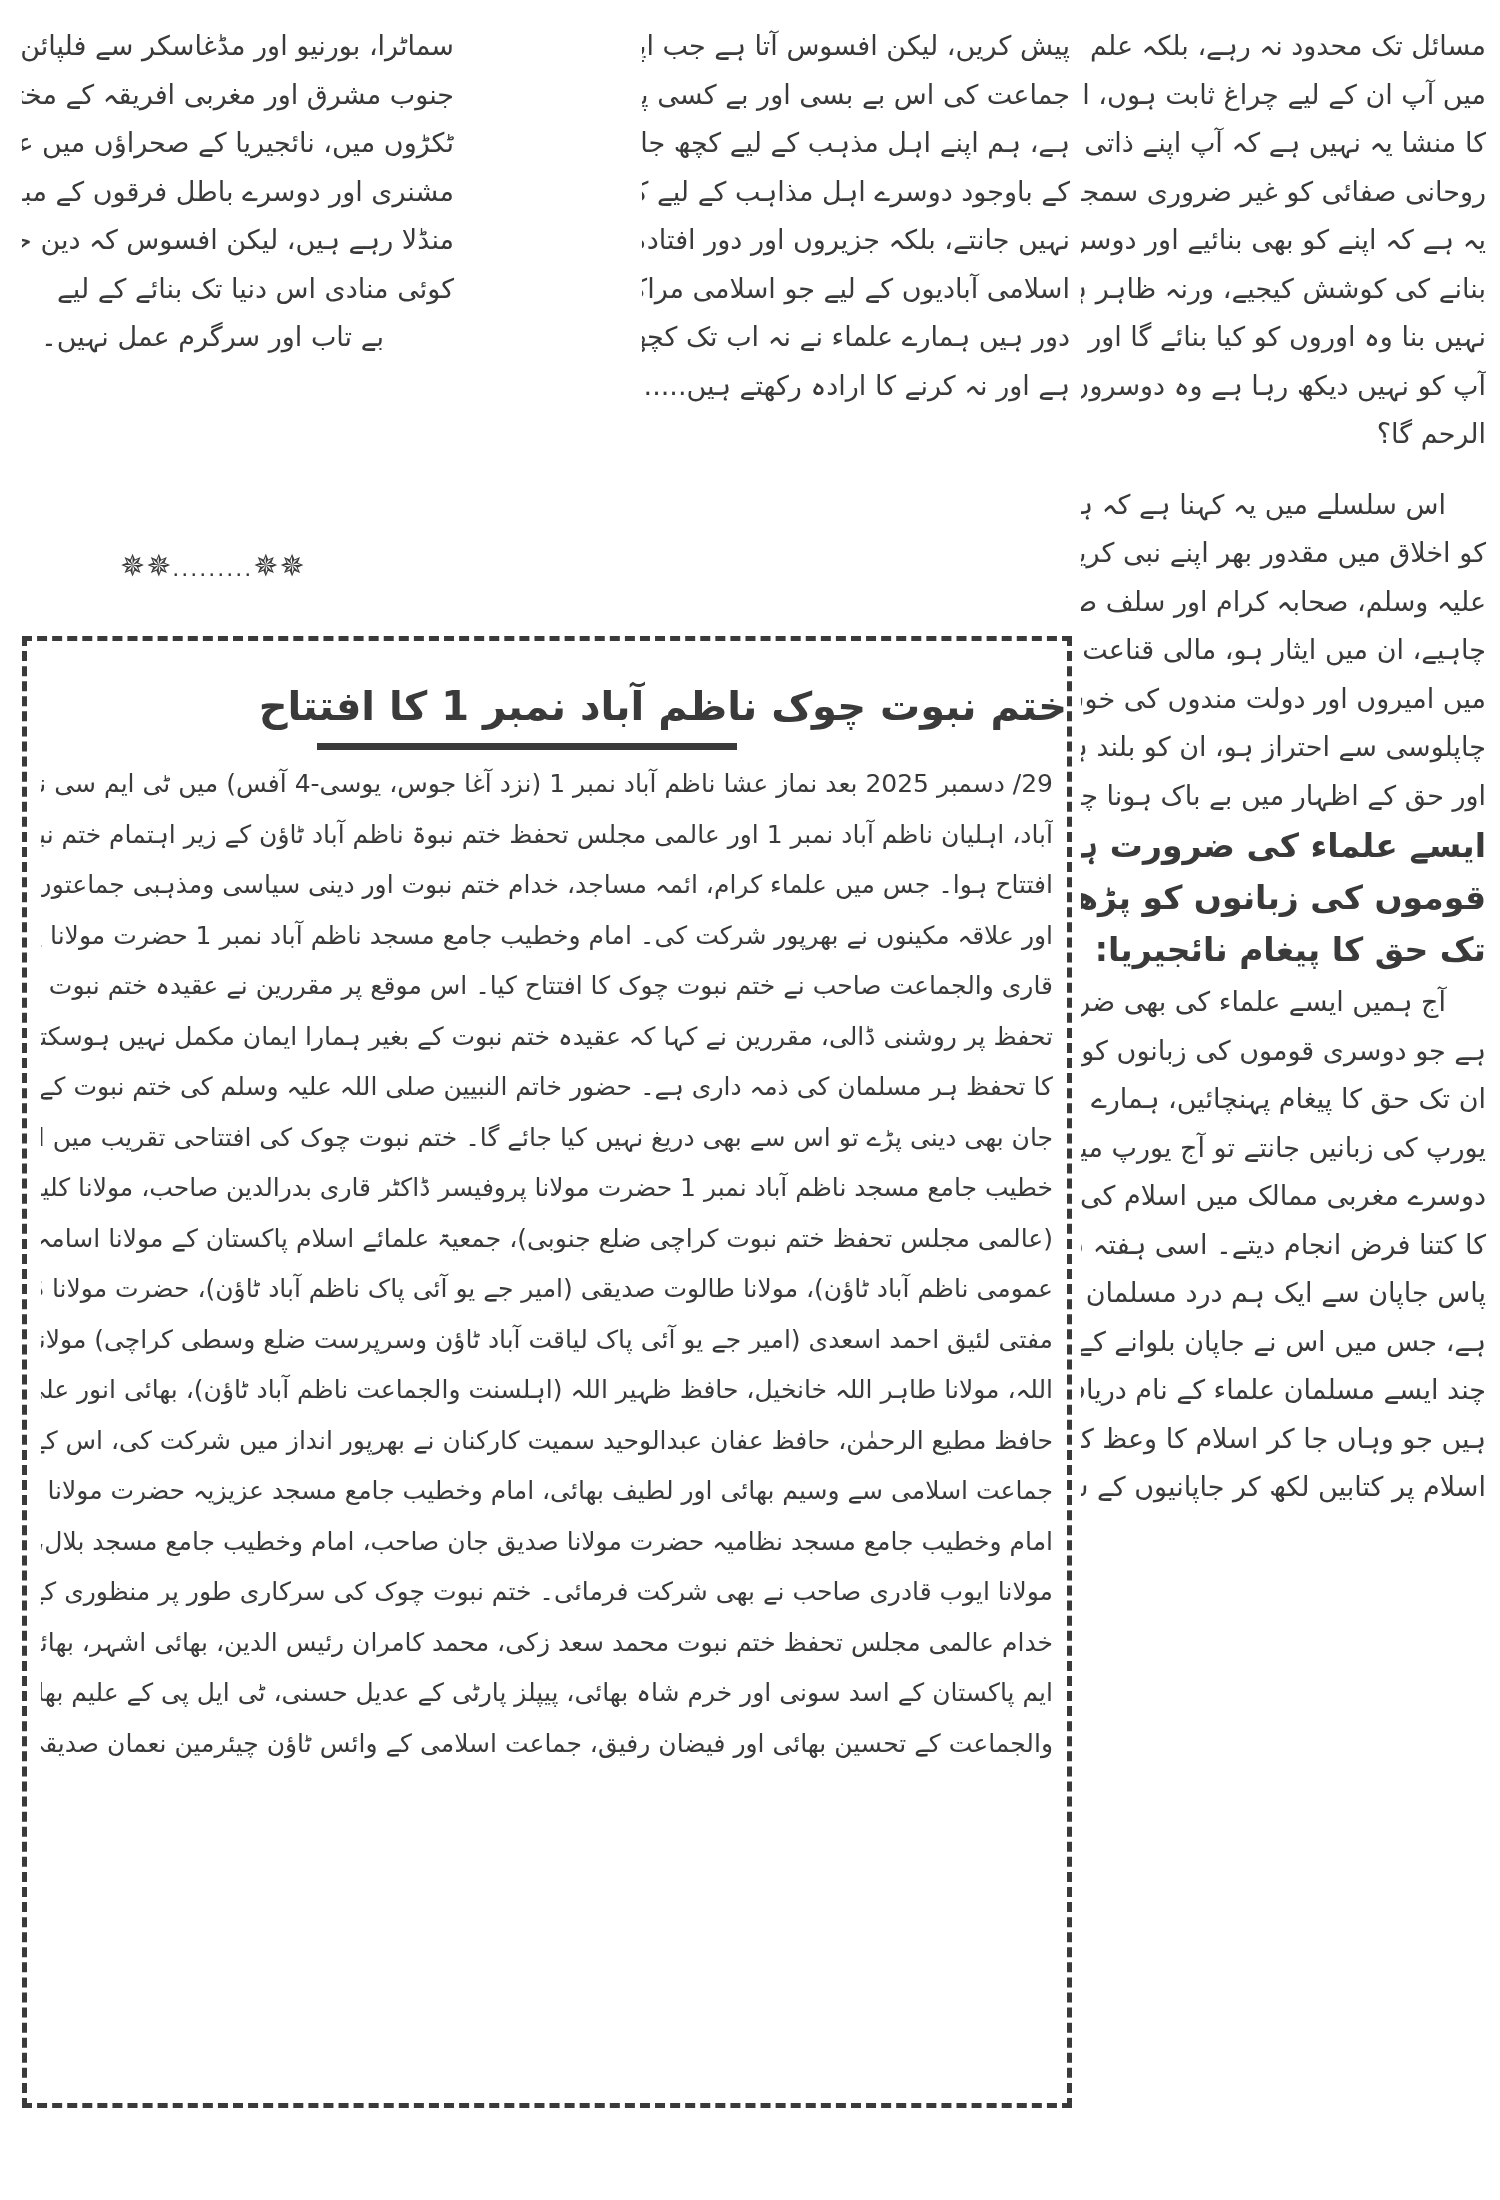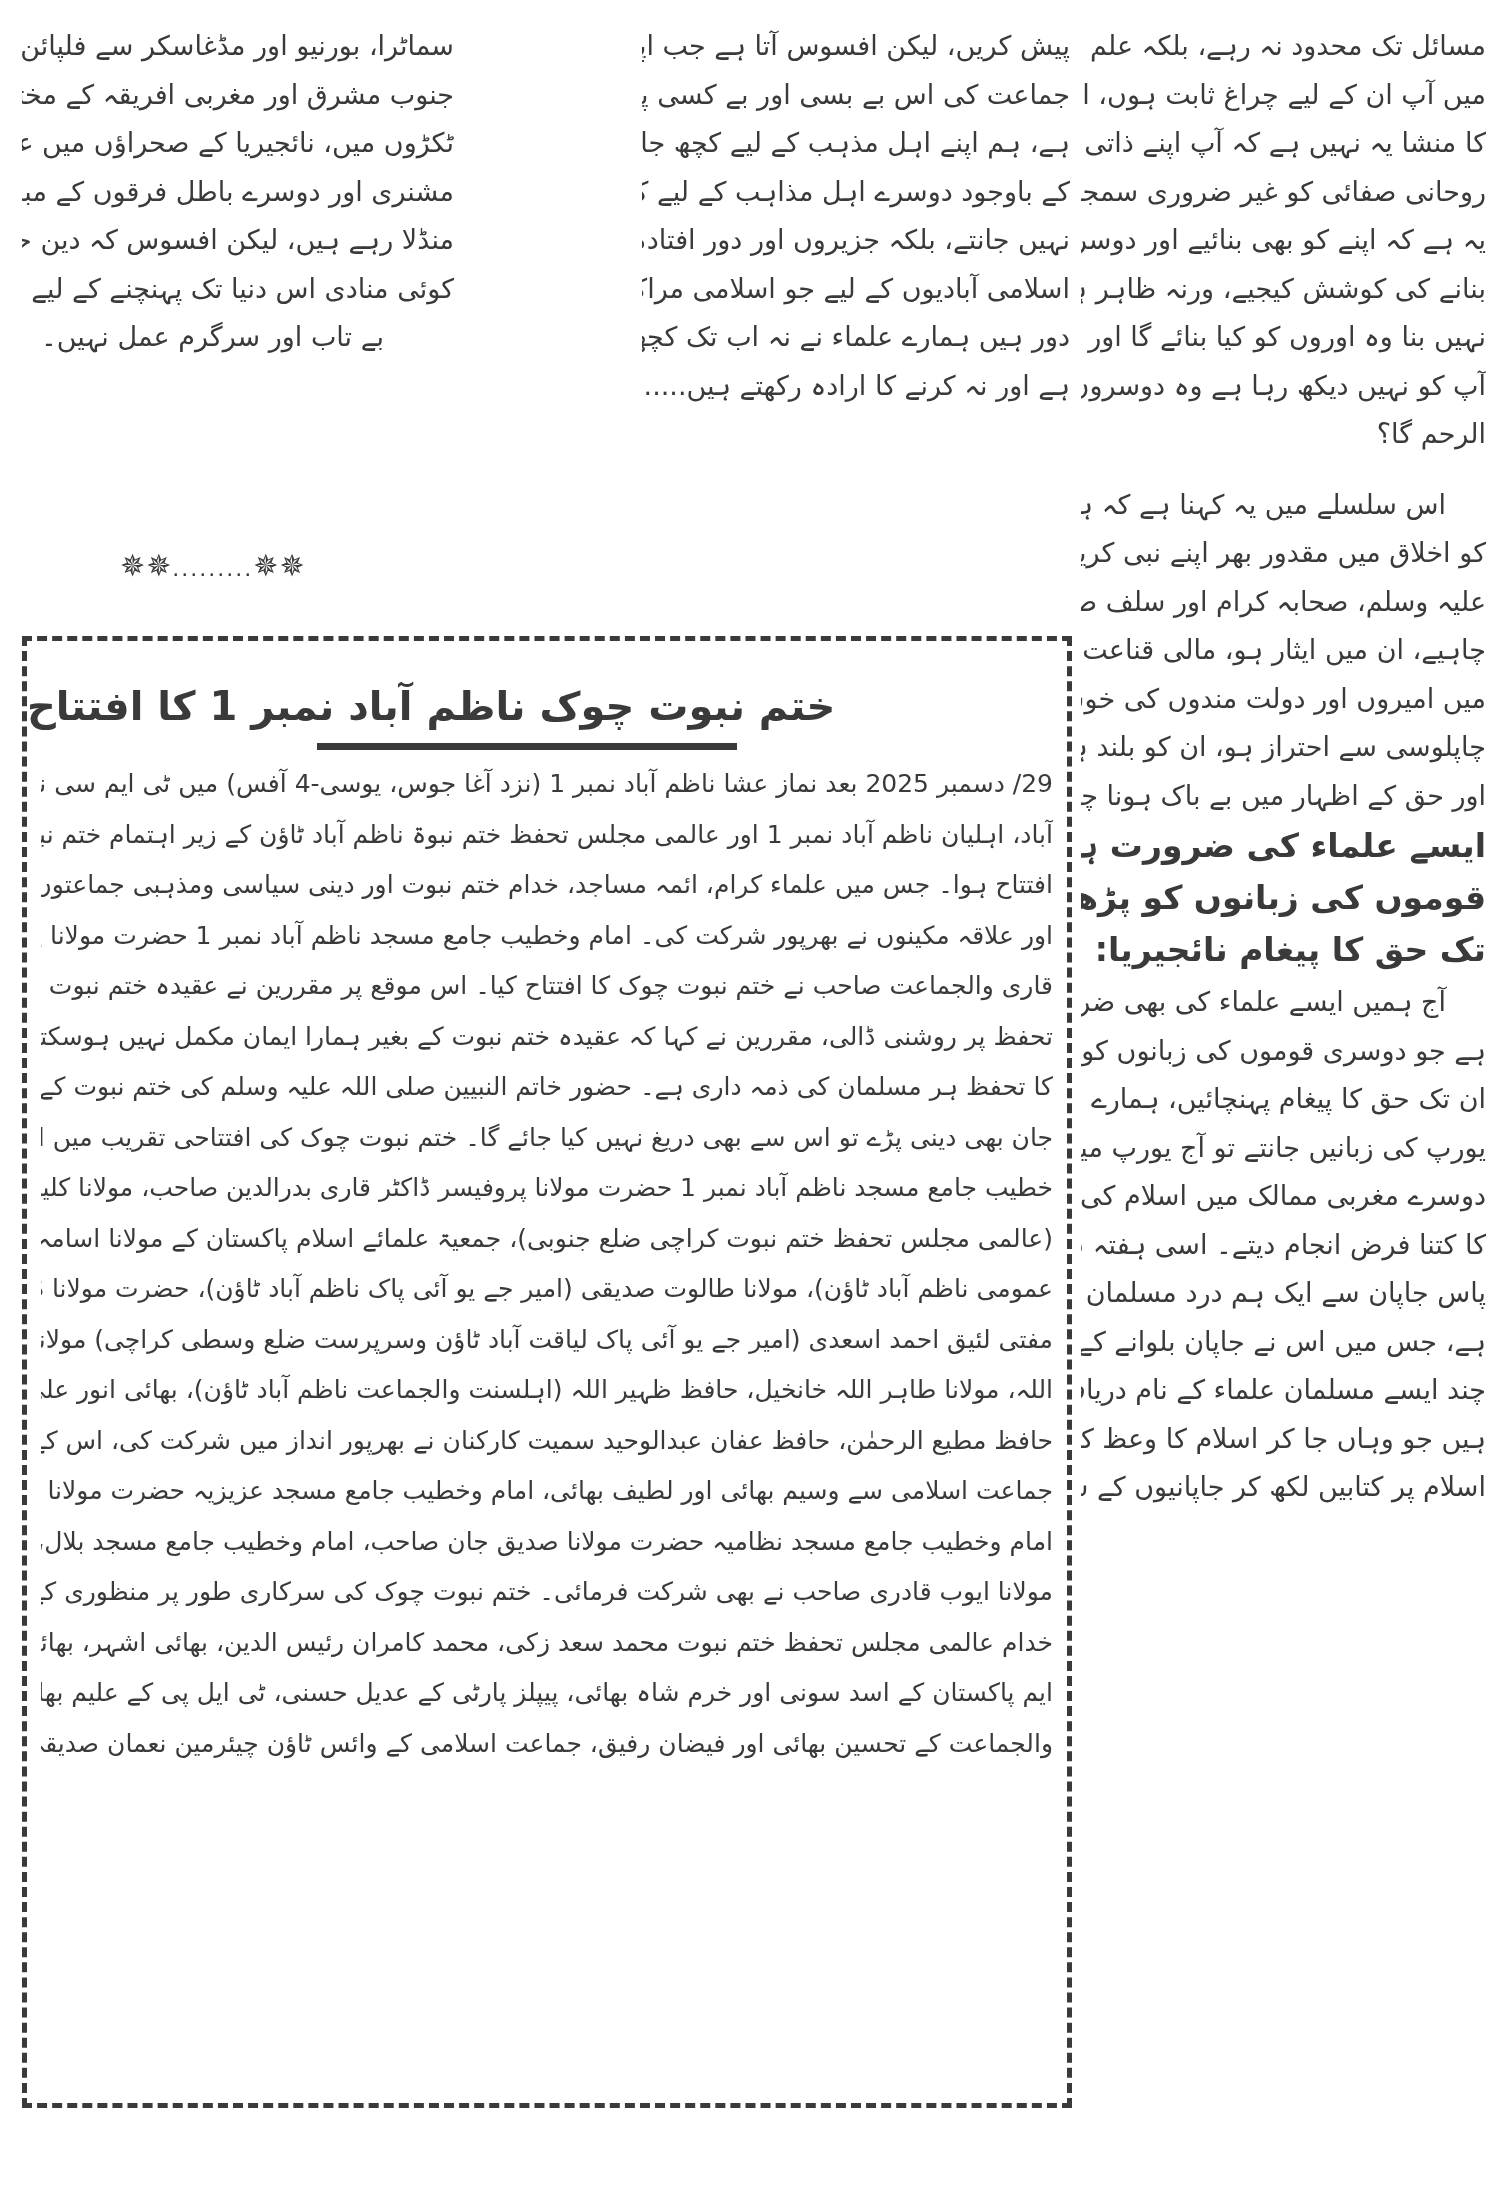--- a/index.html
+++ b/index.html
@@ -31,21 +31,21 @@
   .ornament .dots { letter-spacing:2px; font-size:22px; vertical-align:middle; }
   .news-box {
     position:absolute; left:22px; top:636px; width:1050px; height:1472px;
     box-sizing:border-box;
     border-left:5px dashed #3a3a3a;
     border-right:5px dashed #3a3a3a;
     border-bottom:5px dashed #3a3a3a;
     border-top:5px dashed #3a3a3a;
   }
   .news-title {
-    position:absolute; top:40px; left:0; right:0; text-align:left;
+    position:absolute; top:40px; left:0; right:0; text-align:right;
     font-size:40px; font-weight:bold; line-height:50px;
   }
   .news-underline {
     position:absolute; top:102px; left:290px; width:420px; height:7px;
     background:#3a3a3a;
   }
   .news-body {
     position:absolute; top:118px; left:14px; right:14px;
     font-size:25px; line-height:50.5px;
   }
@@ -106,21 +106,21 @@
   <span class="line">دور ہیں ہمارے علماء نے نہ اب تک کچھ کیا</span>
   <span class="line">ہے اور نہ کرنے کا ارادہ رکھتے ہیں...... جاوا،</span>
 </div>
 
 <div class="col col-left">
   <span class="line">سماٹرا، بورنیو اور مڈغاسکر سے فلپائن تک اور</span>
   <span class="line">جنوب مشرق اور مغربی افریقہ کے مختلف</span>
   <span class="line">ٹکڑوں میں، نائجیریا کے صحراؤں میں عیسائی</span>
   <span class="line">مشنری اور دوسرے باطل فرقوں کے مبلغ</span>
   <span class="line">منڈلا رہے ہیں، لیکن افسوس کہ دین حق کا</span>
-  <span class="line">کوئی منادی اس دنیا تک پہنچنے کے لیے</span>
+  <span class="line">کوئی منادی اس دنیا تک بنائے کے لیے</span>
   <span class="line" style="padding-right:70px">بے تاب اور سرگرم عمل نہیں۔</span>
 </div>
 
 <div class="ornament">
   <span class="star">✵</span><span class="star">✵</span><span class="dots">.........</span><span class="star">✵</span><span class="star">✵</span>
 </div>
 
 <div class="news-box">
   <div class="news-title">ختم نبوت چوک ناظم آباد نمبر 1 کا افتتاح</div>
   <div class="news-underline"></div>

